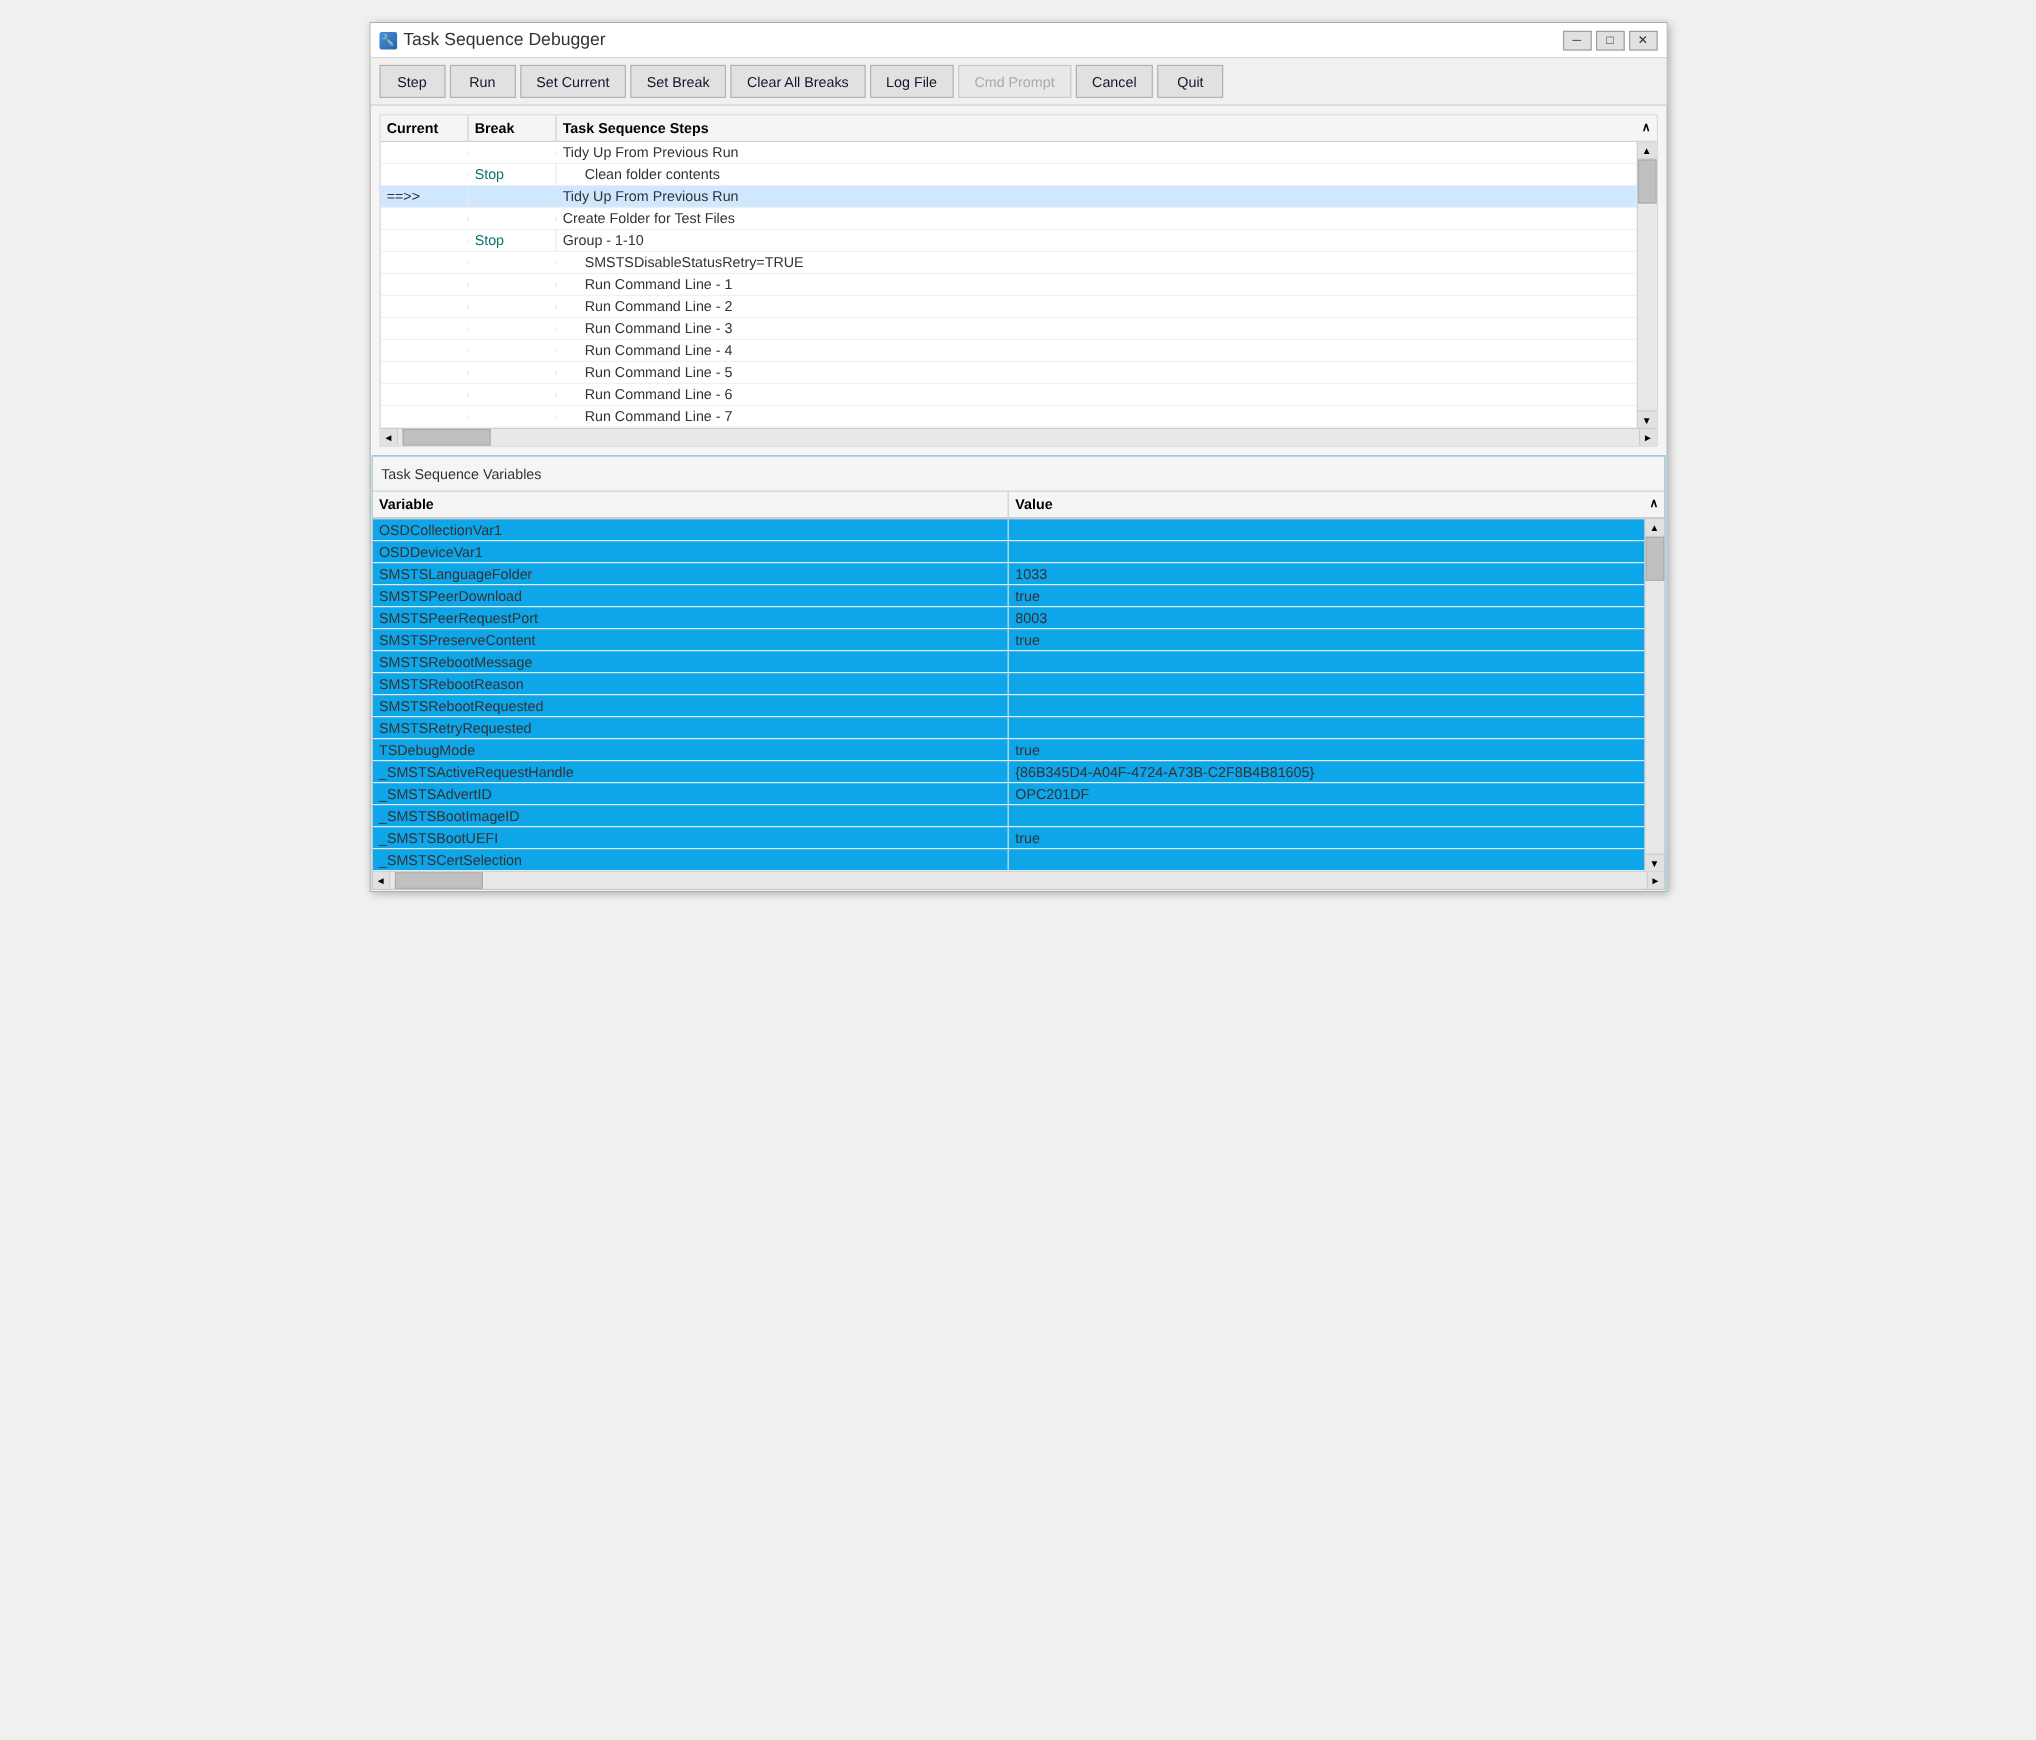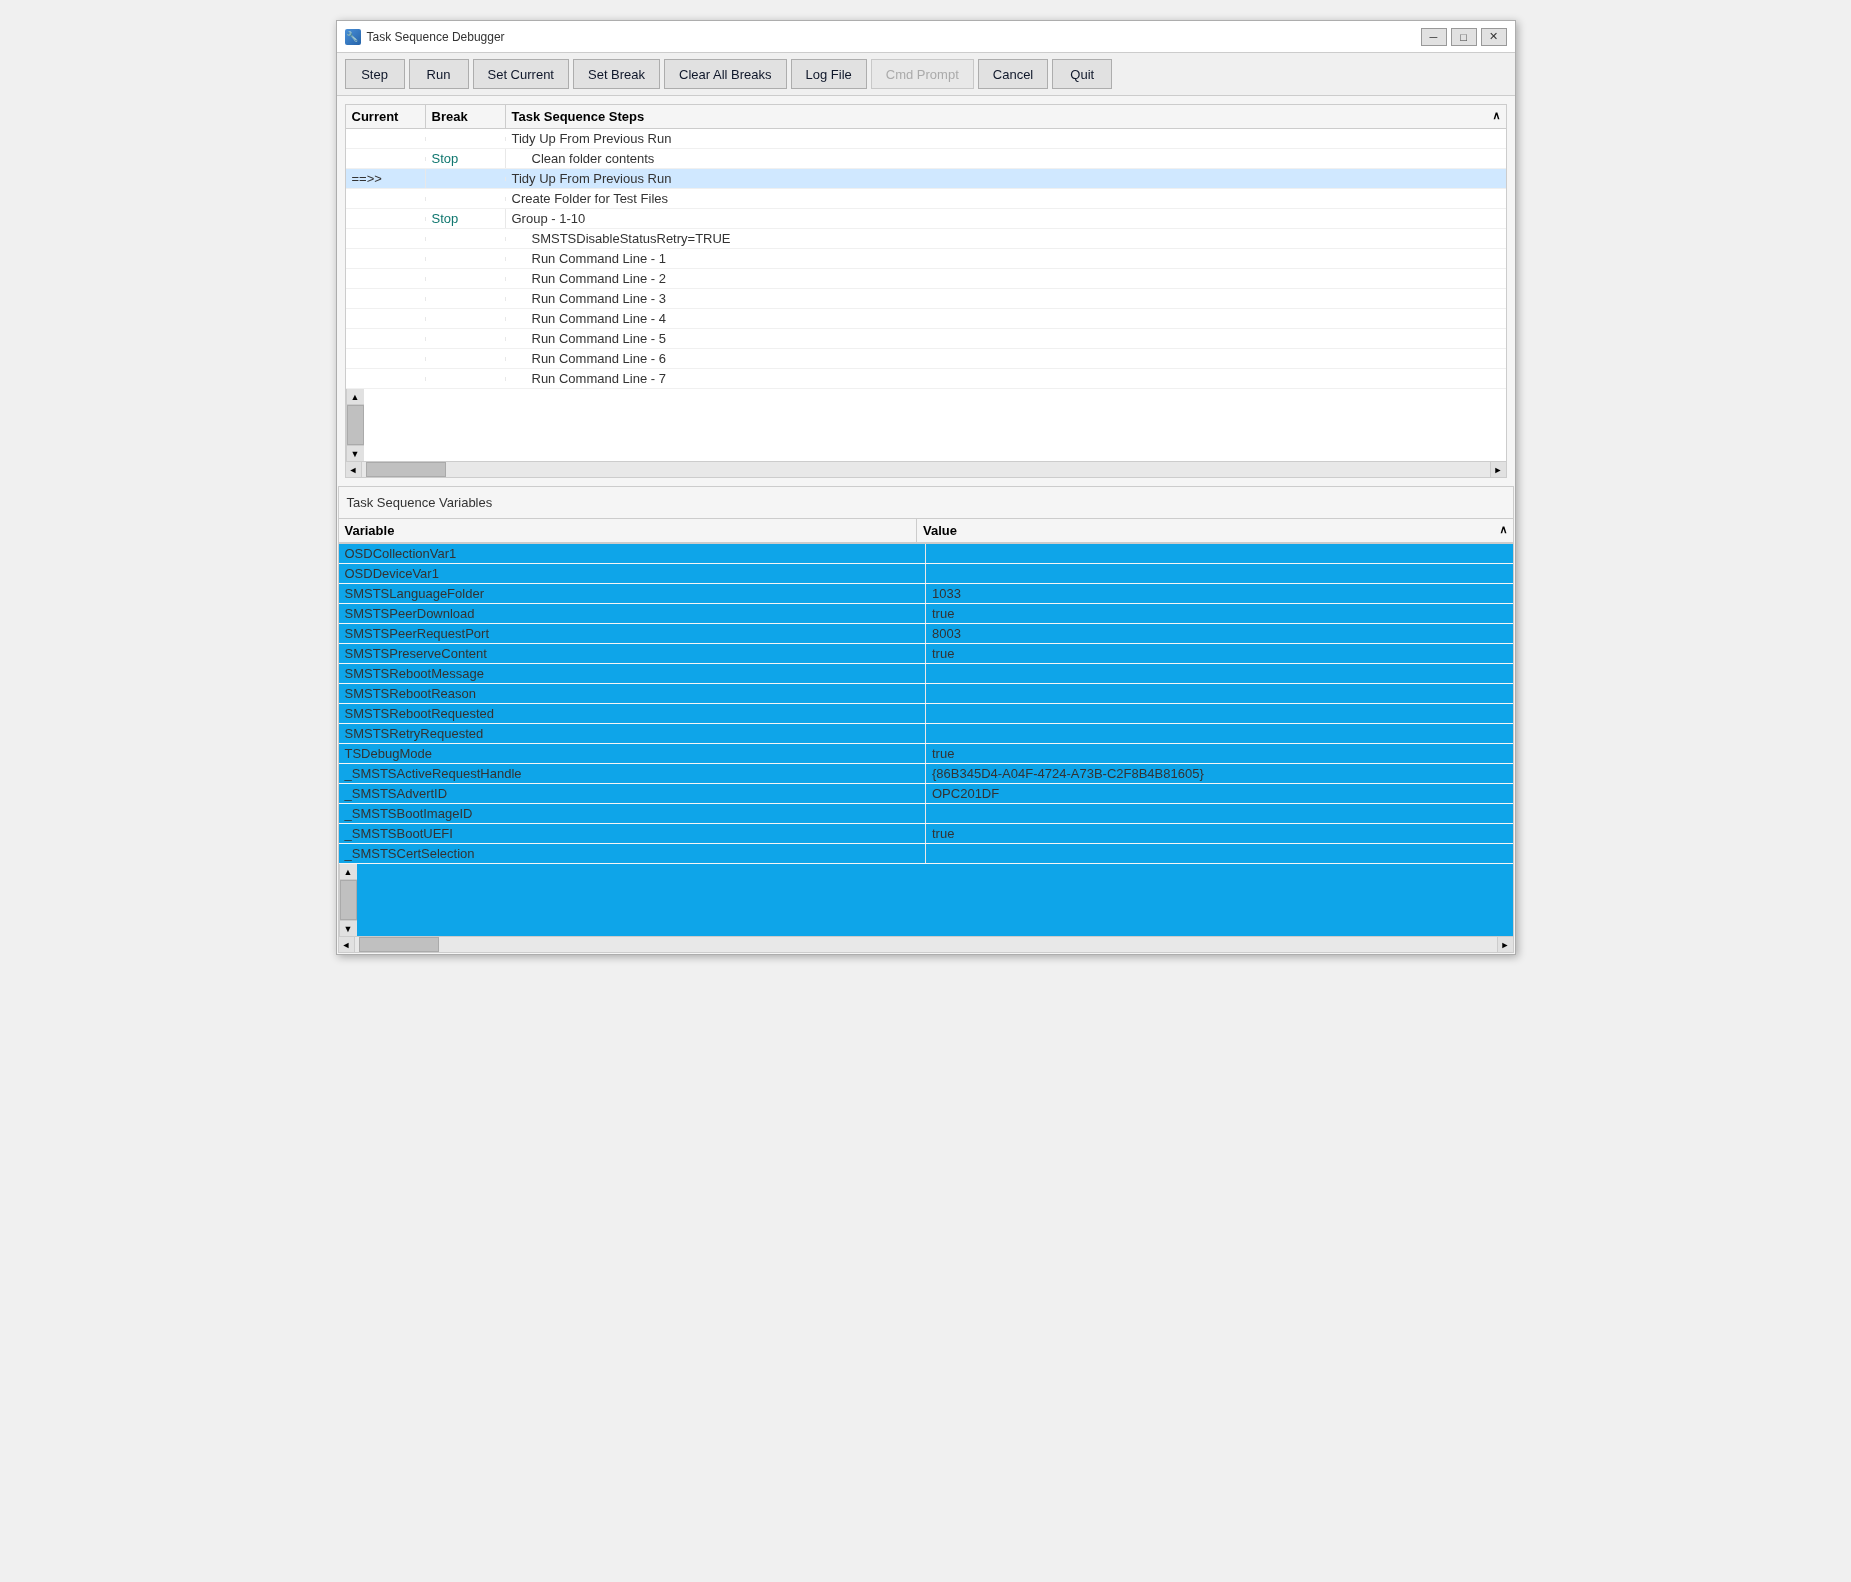--- a/index.html
+++ b/index.html
@@ -48,21 +48,21 @@
       background: linear-gradient(135deg, #4a90d9, #2563a8);
       border-radius: 2px;
       display: flex;
       align-items: center;
       justify-content: center;
       font-size: 10px;
       color: white;
     }
 
     .title-text {
-      font-size: 12px;
+      font-size: 16px;
       color: #333;
     }
 
     .title-bar-controls {
       display: flex;
       gap: 4px;
     }
 
     .title-btn {
       width: 26px;
@@ -288,21 +288,20 @@
 
     .var-panel {
       background: #0ea5e9;
       border: 1px solid #ccc;
       margin: 1px;
       margin-top: 4px;
     }
 
     .panel-with-scroll {
       display: flex;
-      flex-direction: column;
     }
 
     .panel-content {
       flex: 1;
       overflow: hidden;
     }
 
     .vertical-scrollbar {
       width: 18px;
       background: #e8e8e8;

